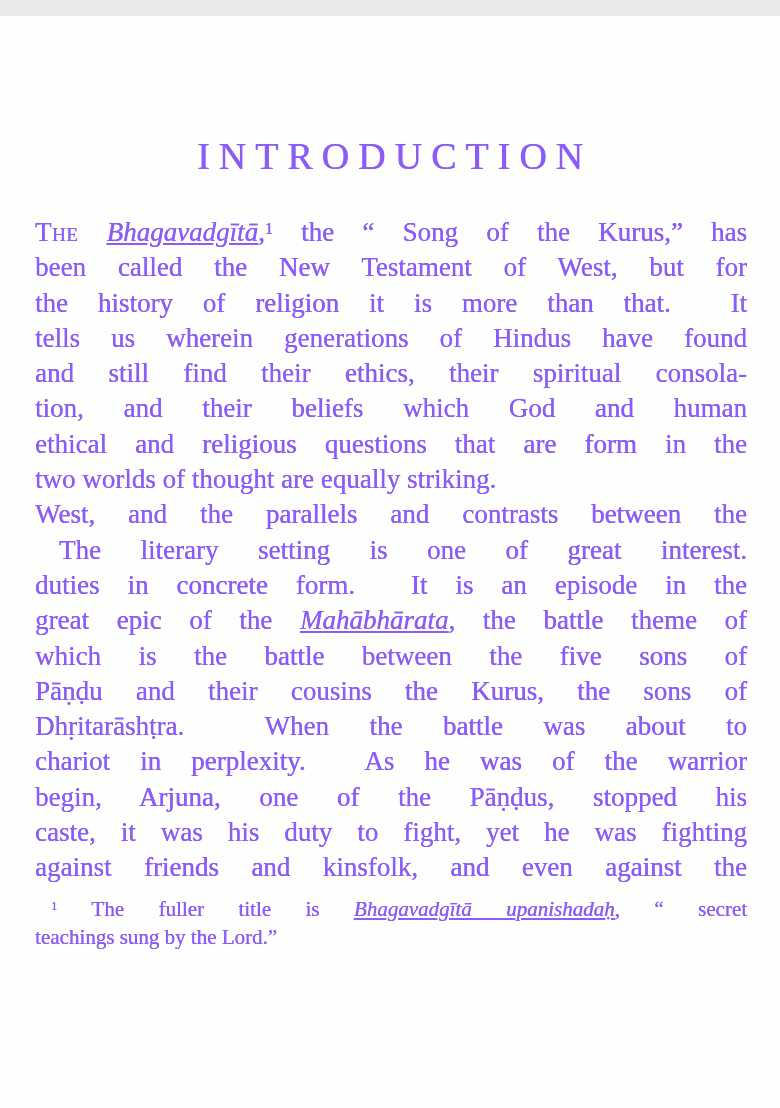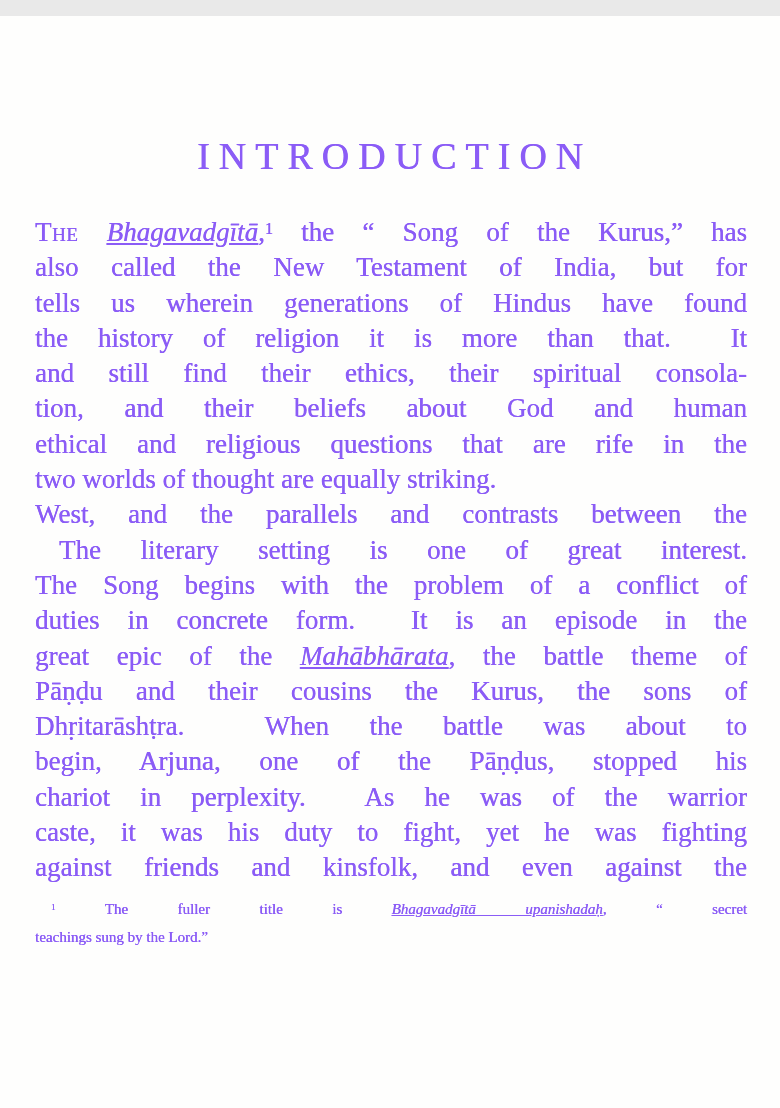--- a/index.html
+++ b/index.html
@@ -35,21 +35,21 @@
     text-align-last: justify;
     text-shadow: 0.35px 0 0 currentColor;
     white-space: normal;
   }
   .line.flush { text-align-last: left; }
   .line.indent { text-indent: 24px; }
   .footnote {
     margin: 9px 33px 0 35px;
   }
   .footnote .line {
-    font-size: 15px;
+    font-size: 21px;
     line-height: 28px;
   }
   .footnote .line.indent { text-indent: 16px; }
   .i  { font-style: italic; text-decoration: underline; }
   .sc { font-variant: small-caps; letter-spacing: 0.5px; }
   .sup {
     font-size: 60%;
     line-height: 0;
     position: relative;
     top: -0.45em;
@@ -57,38 +57,38 @@
 </style>
 </head>
 <body>
 
 <div class="page">
   <div class="heading">INTRODUCTION</div>
 
   <div class="body-text">
       <div>
         <div class="line"><span class="sc">The</span><span> </span><span class="i">Bhagavadgītā</span><span>,</span><span class="sup">1</span><span> the “ Song of the Kurus,” has</span></div>
-        <div class="line"><span>also called the New Testament of India, but for</span></div>
+        <div class="line"><span>been called the New Testament of West, but for</span></div>
+        <div class="line"><span>the history of religion it is more than that.&nbsp; It</span></div>
         <div class="line"><span>tells us wherein generations of Hindus have found</span></div>
-        <div class="line"><span>the history of religion it is more than that.&nbsp; It</span></div>
         <div class="line"><span>and still find their ethics, their spiritual consola-</span></div>
-        <div class="line"><span>tion, and their beliefs about God and human</span></div>
-        <div class="line"><span>ethical and religious questions that are rife in the</span></div>
+        <div class="line"><span>tion, and their beliefs which God and human</span></div>
+        <div class="line"><span>ethical and religious questions that are form in the</span></div>
         <div class="line flush"><span>two worlds of thought are equally striking.</span></div>
         <div class="line"><span>West, and the parallels and contrasts between the</span></div>
       </div>
       <div>
         <div class="line indent"><span>The literary setting is one of great interest.</span></div>
-        <div class="line"><span>The Song begins with the problem of a conflict of</span></div>
         <div class="line"><span>duties in concrete form.&nbsp; It is an episode in the</span></div>
         <div class="line"><span>great epic of the </span><span class="i">Mahābhārata</span><span>, the battle theme of</span></div>
+        <div class="line"><span>which is the battle between the five sons of</span></div>
         <div class="line"><span>Pāṇḍu and their cousins the Kurus, the sons of</span></div>
         <div class="line"><span>Dhṛitarāshṭra.&nbsp; When the battle was about to</span></div>
+        <div class="line"><span>chariot in perplexity.&nbsp; As he was of the warrior</span></div>
         <div class="line"><span>begin, Arjuna, one of the Pāṇḍus, stopped his</span></div>
-        <div class="line"><span>chariot in perplexity.&nbsp; As he was of the warrior</span></div>
         <div class="line"><span>caste, it was his duty to fight, yet he was fighting</span></div>
         <div class="line"><span>against friends and kinsfolk, and even against the</span></div>
       </div>
     </div>
 
   <div class="footnote">
       <div class="line indent"><span class="sup">1</span><span> The fuller title is </span><span class="i">Bhagavadgītā upanishadaḥ</span><span>, “ secret</span></div>
       <div class="line flush"><span>teachings sung by the Lord.”</span></div>
     </div>
 </div>

